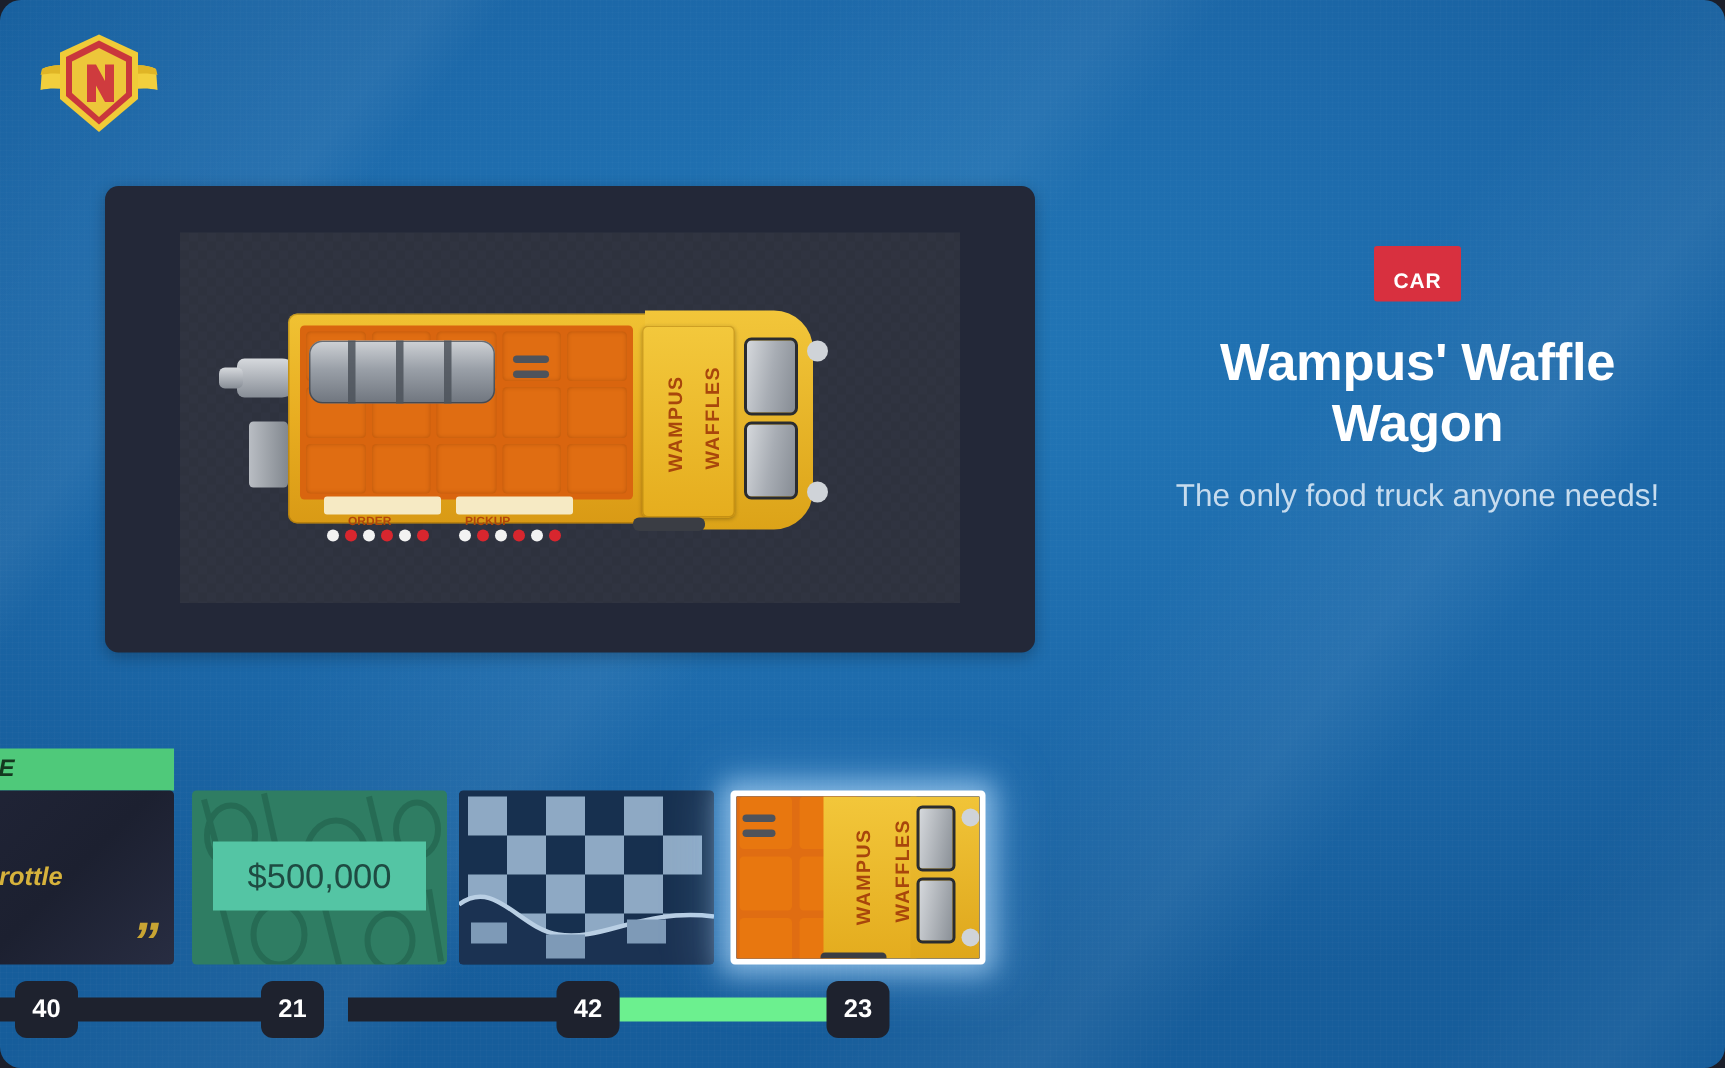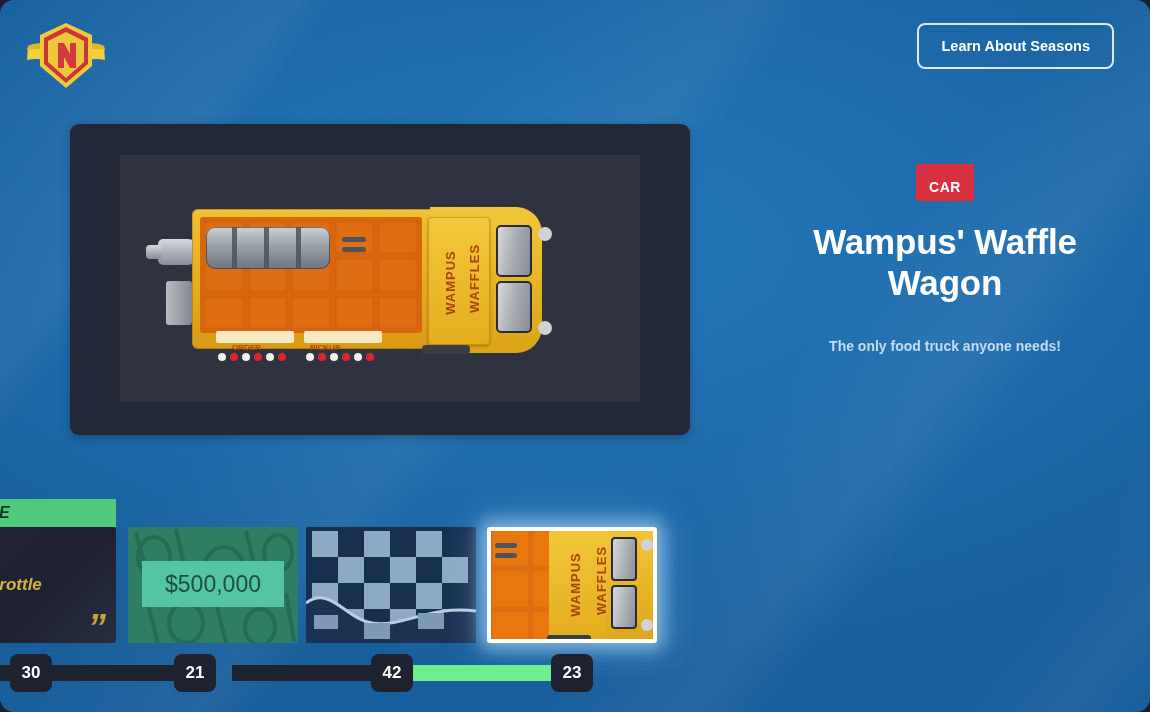--- a/index.html
+++ b/index.html
@@ -209,25 +209,25 @@
   }
   .item-name {
     margin-top: 20px;
     font-size: 35px;
     font-weight: 700;
     color: #ffffff;
     line-height: 1.18;
     letter-spacing: -0.2px;
   }
   .item-desc {
-    margin-top: 32px;
-    font-size: 14px;
+    margin-top: 11px;
+    font-size: 21px;
     color: #c7dcee;
     line-height: 1.5;
-    font-weight: 700;
+    font-weight: 400;
   }
 
   
   .track-area { position: absolute; left: 0; right: 0; bottom: 0; height: 236px; z-index: 4; }
 
   .reward-card {
     position: absolute;
     bottom: 69px;
     width: 170px; height: 116px;
     border-radius: 3px;
@@ -351,21 +351,20 @@
           <path d="M44 14 L62 23 L62 44 L44 60 L26 44 L26 23 Z" fill="#edc63a"></path>
 
           <path d="M36 25 L42 25 L48 36 L48 25 L54 25 L54 50 L48 50 L42 39 L42 50 L36 50 Z" fill="#cf3b3e"></path>
         </svg>
       </div>
 
       <div class="season-titles">
       </div>
     </div>
 
-    <button class="learn-btn">Learn About Seasons</button>
   </div>
 
   <div class="preview-panel">
     <div class="preview-inner">
 
       <div class="truck" style="left:72px; top:50px; width:380px; height:150px;">
 
         <div class="exhaust" style="left:-34px; top:34px; width:40px; height:26px; border-radius:5px 10px 10px 5px;"></div>
         <div class="exhaust" style="left:-46px; top:40px; width:16px; height:14px;"></div>
 
@@ -536,19 +535,19 @@
       </div>
     </div>
 
     <div class="rail">
       <div class="rail-seg" style="left:0px;   width:20px;"></div>
       <div class="rail-seg" style="left:52px;  width:140px;"></div>
       <div class="rail-seg" style="left:232px; width:141px;"></div>
       <div class="rail-seg done" style="left:413px; width:140px;"></div>
     </div>
 
-    <div class="level-node" style="left:10px;">30</div>
+    <div class="level-node" style="left:10px;">40</div>
     <div class="level-node" style="left:174px;">21</div>
     <div class="level-node" style="left:371px;">42</div>
     <div class="level-node" style="left:551px;">23</div>
   </div>
 
 </div>
 
 </body></html>

